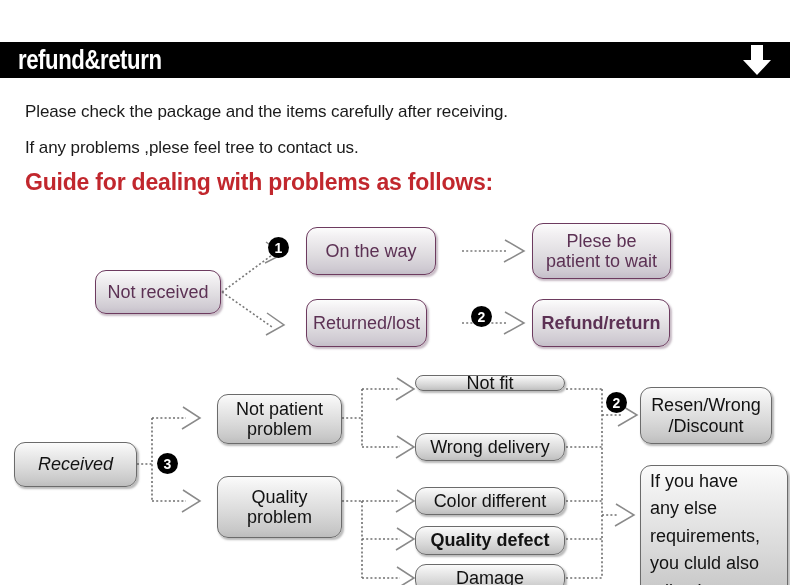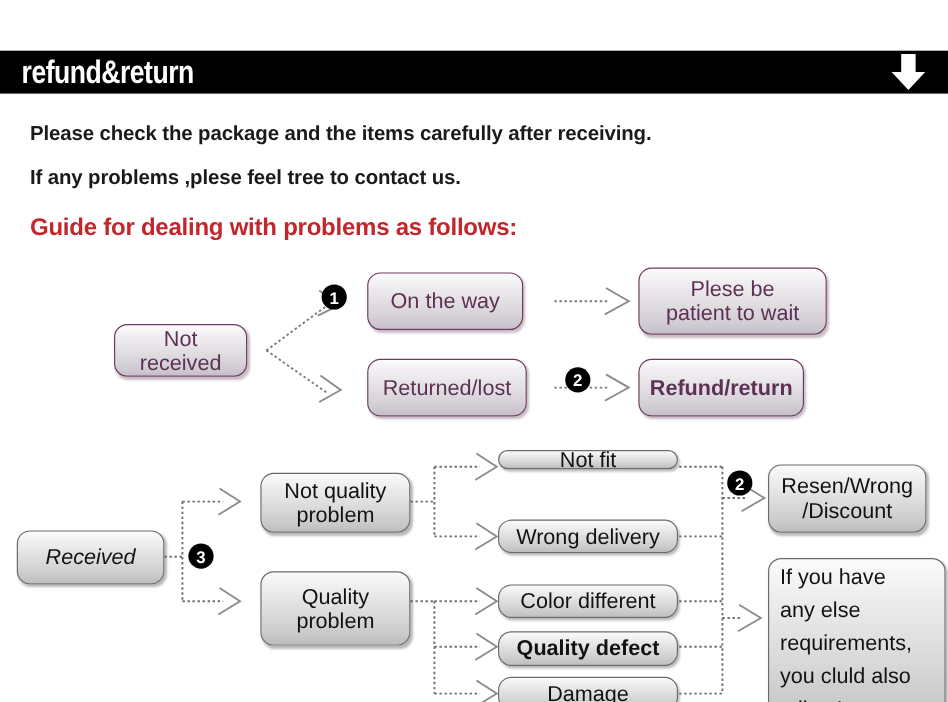--- a/index.html
+++ b/index.html
@@ -47,29 +47,28 @@
     top: 3px;
   }
 
   
   .intro-line {
     position: absolute;
     font-size: 17px;
     color: #1a1a1a;
     white-space: nowrap;
     letter-spacing: -0.1px;
-    font-weight: bold;
   }
   #intro-line-1 { left: 25px; top: 60px; }
   #intro-line-2 { left: 25px; top: 96px; }
   #guide-heading {
     position: absolute;
     left: 25px;
-    top: 137px;
-    font-size: 20px;
+    top: 127px;
+    font-size: 23px;
     font-weight: bold;
     color: #c1272d;
     white-space: nowrap;
     letter-spacing: -0.2px;
   }
 
   
   .fbox {
     position: absolute;
     box-sizing: border-box;
@@ -152,31 +151,31 @@
     </g>
     <g stroke="#8a8a8a" stroke-width="1.5" fill="none">
 
       <polyline points="266,200 283,212 265,221"></polyline>
       <polyline points="267,271 284,283 266,293"></polyline>
       <polyline points="505,198 524,209 504,220"></polyline>
       <polyline points="505,270 524,281 504,292"></polyline>
     </g>
   </svg>
 
-  <div class="fbox purple" style="left:95px; top:228px; width:111px; height:44px;">Not received</div>
+  <div class="fbox purple" style="left:95px; top:228px; width:126px; height:44px;">Not received</div>
 
   <div class="badge" style="left:268px; top:195px;">1</div>
 
   <div class="fbox purple" style="left:306px; top:185px; width:130px; height:48px;">On the way</div>
 
-  <div class="fbox purple" style="left:306px; top:257px; width:133px; height:48px;">Returned/lost</div>
+  <div class="fbox purple" style="left:306px; top:257px; width:121px; height:48px;">Returned/lost</div>
 
   <div class="badge" style="left:471px; top:264px;">2</div>
 
-  <div class="fbox purple" style="left:532px; top:181px; width:157px; height:56px; flex-direction:column;">
+  <div class="fbox purple" style="left:532px; top:181px; width:139px; height:56px; flex-direction:column;">
     <span>Plese be</span>
     <span>patient to wait</span>
   </div>
 
   <div class="fbox purple" style="left:532px; top:257px; width:138px; height:48px;font-weight:bold;">Refund/return</div>
 
   <svg class="conn-layer">
     <g stroke="#6f6f6f" stroke-width="1.6" fill="none" stroke-dasharray="2,2.2">
 
       <path d="M 137,422 L 152,422"></path>
@@ -217,21 +216,21 @@
       <polyline points="619,362 637,373 618,384"></polyline>
       <polyline points="616,462 634,473 615,484"></polyline>
     </g>
   </svg>
 
   <div class="fbox" style="left:14px; top:400px; width:123px; height:45px;font-style:italic;">Received</div>
 
   <div class="badge" style="left:157px; top:411px;">3</div>
 
   <div class="fbox" style="left:217px; top:352px; width:125px; height:50px; flex-direction:column;">
-    <span>Not quality</span>
+    <span>Not patient</span>
     <span>problem</span>
   </div>
 
   <div class="fbox" style="left:217px; top:434px; width:125px; height:62px; flex-direction:column;">
     <span>Quality</span>
     <span>problem</span>
   </div>
 
   <div class="fbox" style="left:415px; top:333px; width:150px; height:16px;">Not fit</div>
 

